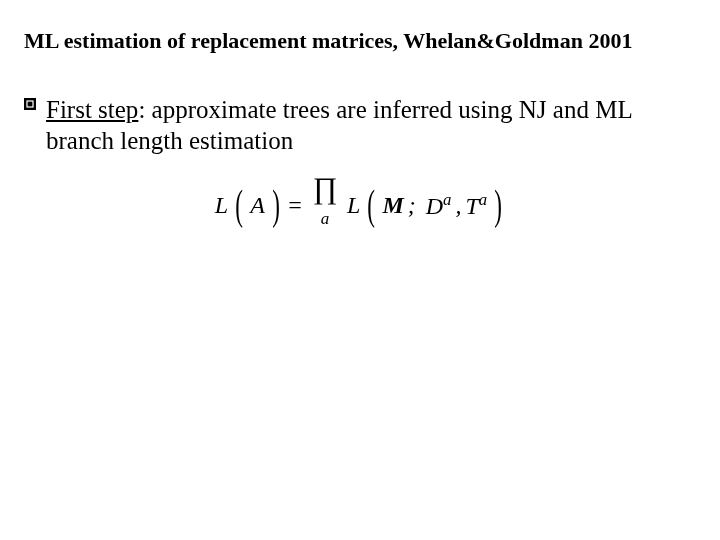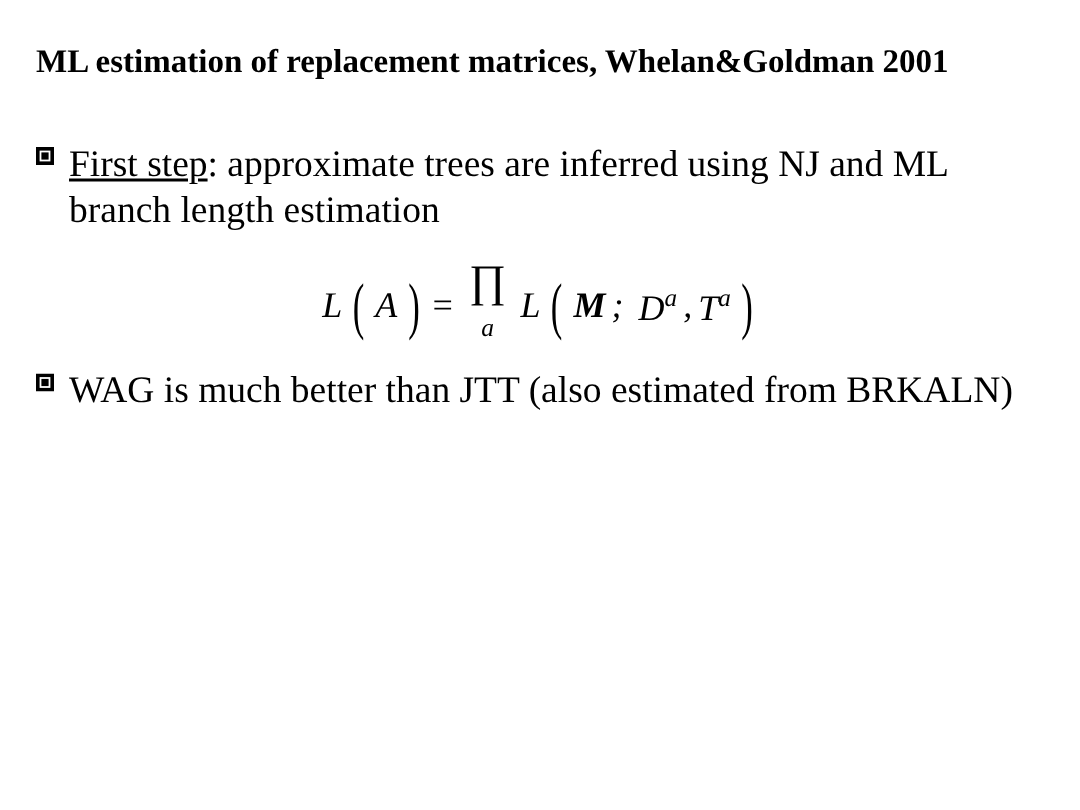--- a/index.html
+++ b/index.html
@@ -5,21 +5,21 @@
     body { margin:0; width:720px; height:540px; background:#fff;
            font-family:"Times New Roman",serif; }
     .slide { padding:28px 24px 0 24px; box-sizing:border-box; color:#000; }
     .title { font-size:22px; font-weight:bold; margin-bottom:40px; }
     .bullet { font-size:25px; margin-bottom:34px; position:relative;
               padding-left:22px; line-height:1.25; }
     .bullet.last { margin-bottom:0; }
     .sqmark { position:absolute; left:0; top:4px; width:12px; height:12px; }
     .sqmark svg { display:block; }
     .step { text-decoration:underline; }
-    .formula { text-align:center; margin:-10px 0 16px 0; }
+    .formula { text-align:center; margin:-10px 0 30px 0; }
     .formula .lft, .formula .rgt { font-style:italic; font-size:24px;
                                    vertical-align:middle; }
     .formula .big-paren { font-size:42px; vertical-align:middle;
                           font-style:normal; display:inline-block;
                           transform:scaleX(.55); line-height:0; }
     .prod-wrap { display:inline-block; vertical-align:middle;
                  position:relative; width:36px; height:48px; }
     .prod-top { font-size:30px; font-style:normal; position:absolute;
                 left:0; top:-10px; width:36px; text-align:center; }
     .prod-sub { font-style:italic; font-size:17px; position:absolute;
@@ -60,23 +60,13 @@
     <span class="big-paren">(</span>
     <span class="rgt"><span class="bold-up">M</span></span>
     <span class="rgt inner">;</span>
     <span class="rgt">&nbsp;<span>D</span><sup>a</sup></span>
     <span class="rgt inner">,</span>
     <span class="rgt"><span>T</span><sup>a</sup></span>
     <span class="big-paren">)</span>
   </div>
 
 
-  <div class="bullet last">
-    <span class="sqmark">
-      <svg width="12" height="12" viewBox="0 0 10 10">
-          <rect x="0" y="0" width="10" height="10" fill="#000"></rect>
-          <rect x="2" y="2" width="6" height="6" fill="#fff"></rect>
-          <rect x="3" y="3" width="4" height="4" fill="#000"></rect>
-        </svg>
-    </span>
-    <span>WAG is much better than JTT (also estimated from BRKALN)</span>
-  </div>
 </div>
 
 </body></html>

